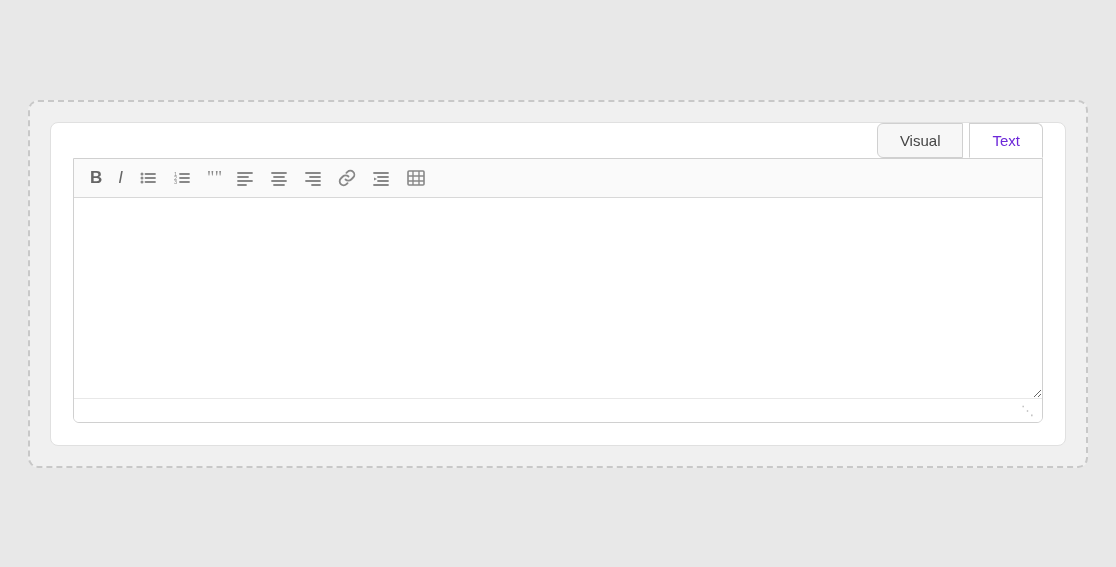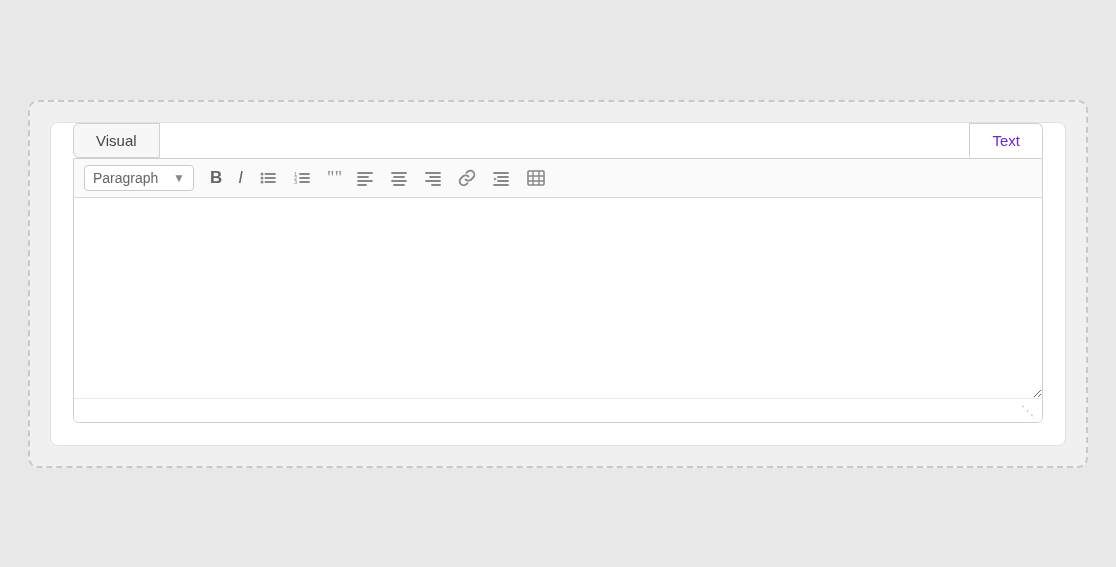--- a/index.html
+++ b/index.html
@@ -62,23 +62,23 @@
       align-items: center;
       justify-content: center;
     }
 
     .action-icon-btn.copy-btn {
       color: #d9534f;
     }
 
     .tabs-row {
       display: flex;
-      justify-content: space-between;
+      justify-content: flex-end;
       padding: 0 22px 0 22px;
-      gap: 12px;
+      gap: 6px;
     }
 
     .tab-btn {
       padding: 8px 22px;
       border: 1px solid #d0d0d0;
       background: #f7f7f7;
       cursor: pointer;
       font-size: 15px;
       color: #444;
       border-radius: 0;
@@ -211,24 +211,20 @@
       </button>
       <button class="tab-btn active">
         <span>Text</span>
       </button>
     </div>
 
     <div class="editor-container">
 
       <div class="toolbar">
 
-        <div class="toolbar-select">
-          <span class="toolbar-select-label">Paragraph</span>
-          <span class="toolbar-select-arrow">▼</span>
-        </div>
 
         <button class="toolbar-btn bold" title="Bold">
           <strong>B</strong>
         </button>
 
         <button class="toolbar-btn italic" title="Italic">
           <em>I</em>
         </button>
 
         <button class="toolbar-btn" title="Bullet List">

